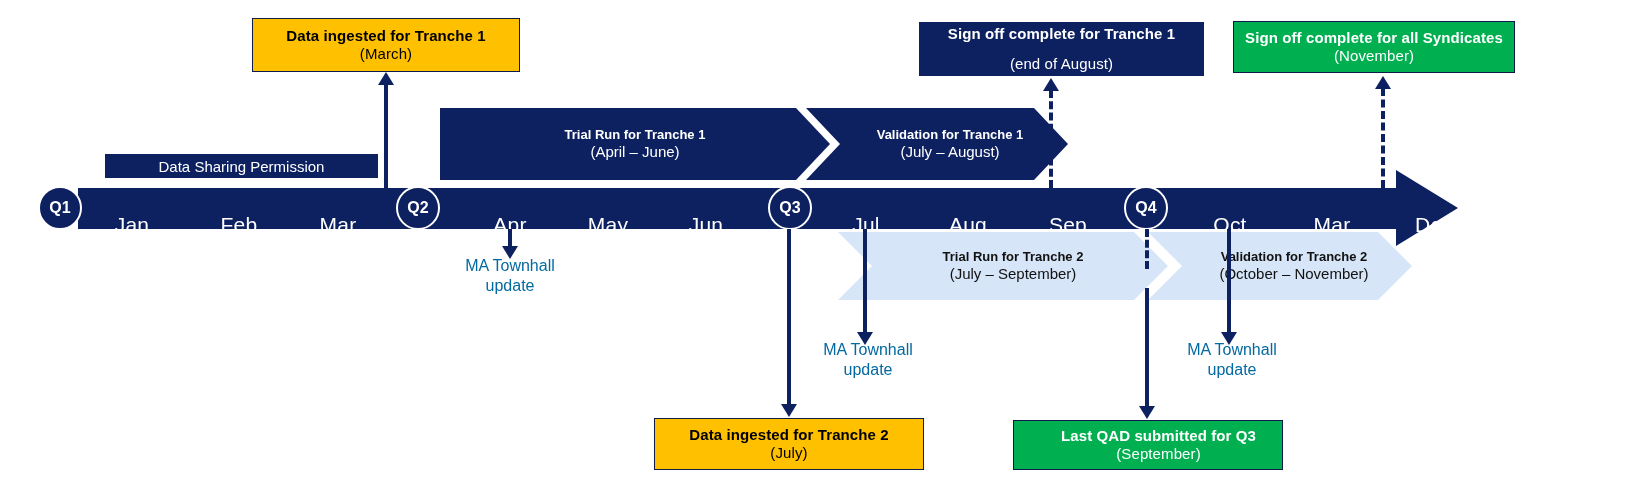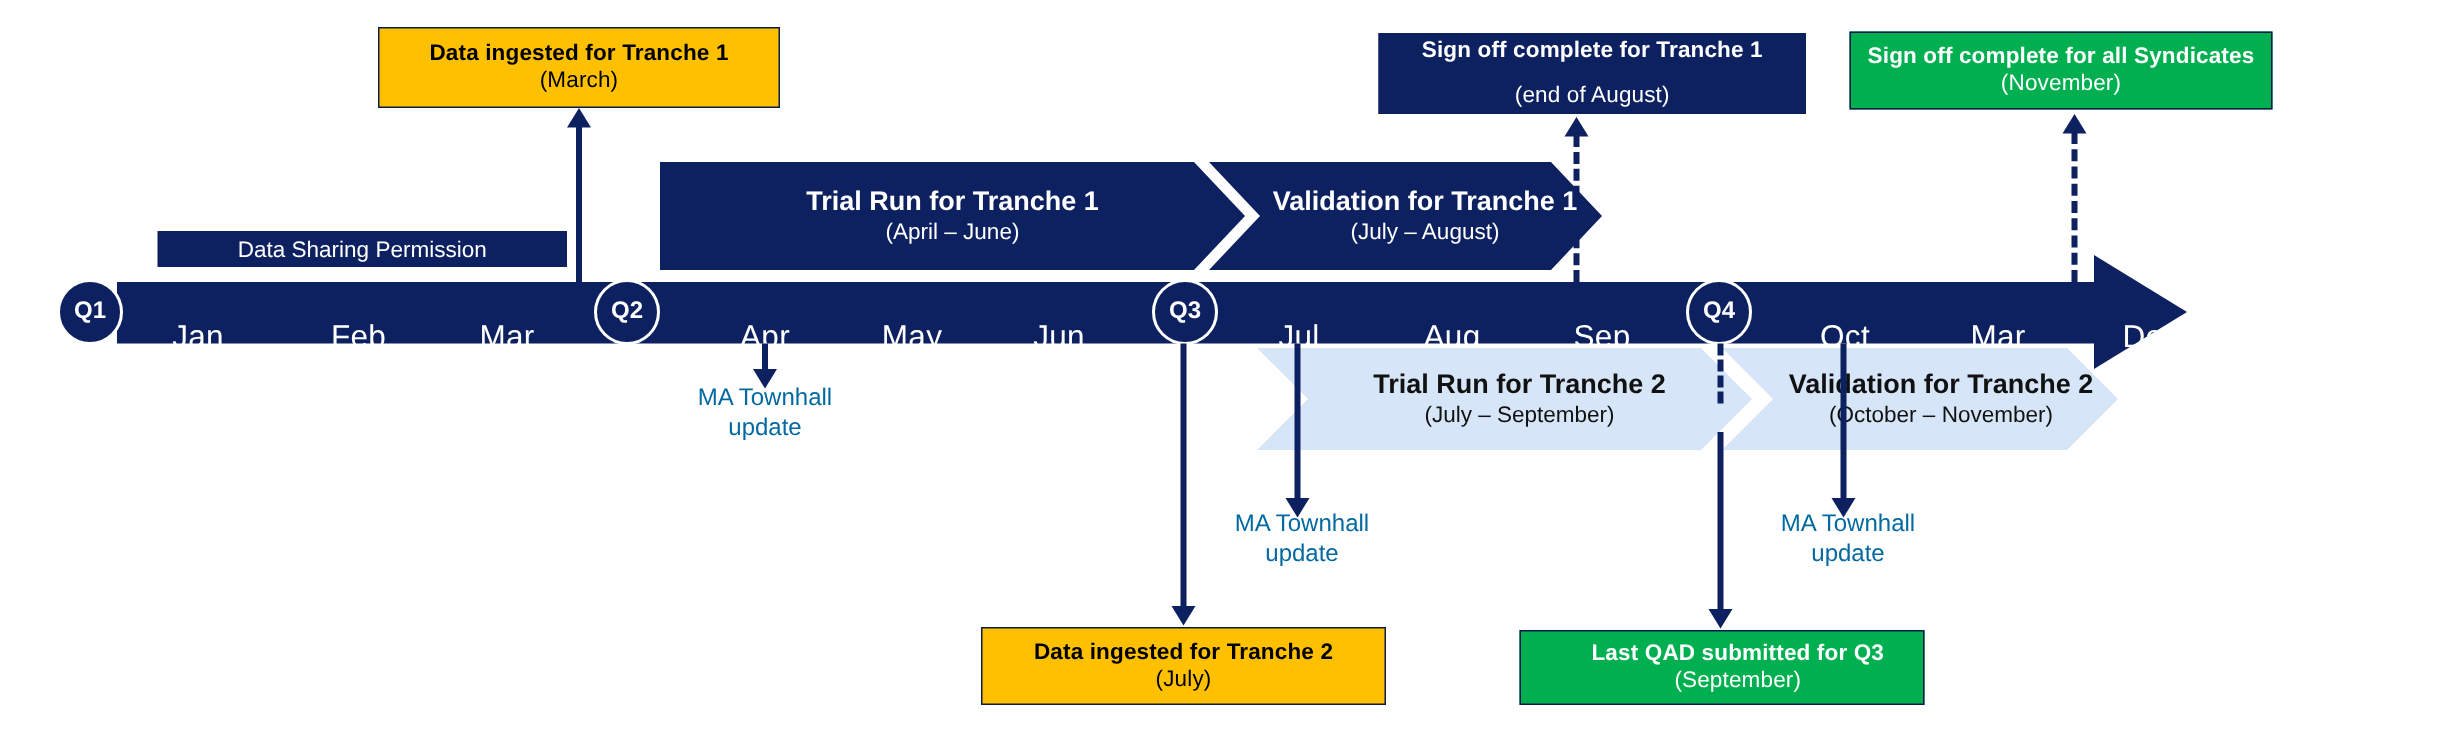--- a/index.html
+++ b/index.html
@@ -78,21 +78,21 @@
 
   
   .phase{
     position:absolute;
     box-sizing:border-box;
     display:flex;flex-direction:column;
     align-items:center;justify-content:center;
     text-align:center;
     line-height:1.22;
   }
-  .phase .p1{font-weight:bold;font-size:18px;}
+  .phase .p1{font-weight:bold;font-size:13px;}
   .phase .p2{font-weight:normal;font-size:15px;}
   .p-navy{background:#0d2060;color:#ffffff;}
   .p-light{background:#d6e5f7;color:#111111;}
   .chev-end{clip-path:polygon(0 0,calc(100% - 34px) 0,100% 50%,calc(100% - 34px) 100%,0 100%);}
   .chev-both{clip-path:polygon(0 0,calc(100% - 34px) 0,100% 50%,calc(100% - 34px) 100%,0 100%,34px 50%);}
 
   
   #dsp{
     position:absolute;
     background:#0d2060;

